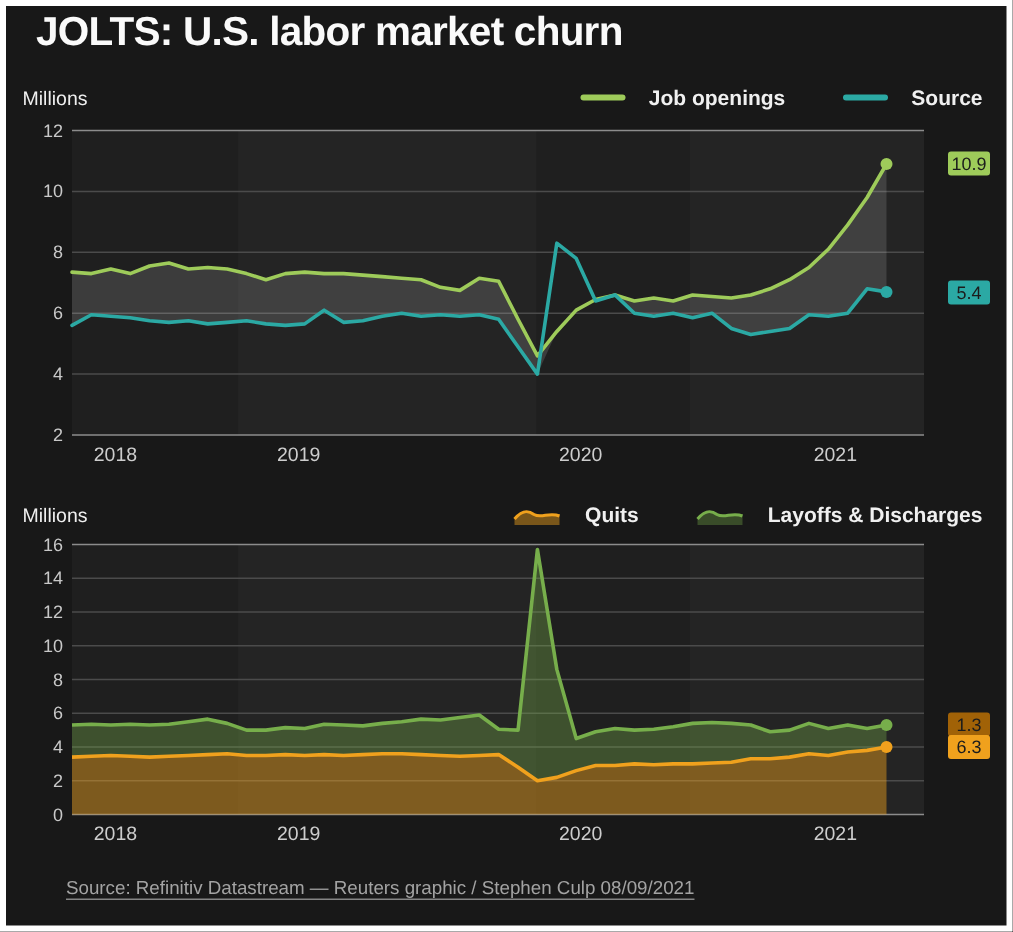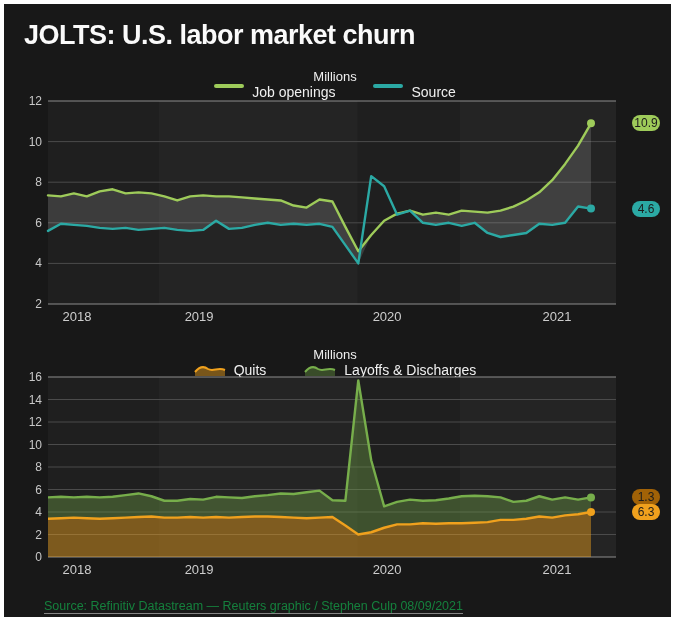--- a/index.html
+++ b/index.html
@@ -1,32 +1,32 @@
 <!DOCTYPE html>
 <html><head>
 <meta charset="utf-8">
 <style>
   html,body{margin:0;padding:0;background:#ffffff;}
   .page{width:675px;height:621px;background:#ffffff;padding:4px;box-sizing:border-box;
         font-family:"Liberation Sans",sans-serif;}
-  .panel{width:100%;height:100%;background:#181818;box-sizing:border-box;padding-top:14px;overflow:hidden;}
+  .panel{width:100%;height:100%;background:#181818;box-sizing:border-box;overflow:hidden;}
   .title{color:#fafafa;font-size:27px;font-weight:bold;letter-spacing:-0.5px;margin:2px 0 0 20px;}
-  .chart-head{display:flex;align-items:center;justify-content:space-between;margin:18px 16px 2px 11px;height:20px;flex-direction:column;}
+  .chart-head{display:flex;align-items:center;justify-content:space-between;margin:18px 16px 2px 11px;height:20px;}
   .chart-head.second{margin-top:20px;}
   .millions{color:#efefef;font-size:13px;}
   .legend{display:flex;align-items:center;gap:38px;}
-  .legend-item{display:flex;gap:8px;color:#f0f0f0;font-size:14px;}
+  .legend-item{display:flex;align-items:center;gap:16px;color:#f0f0f0;font-size:14px;font-weight:bold;}
   .line-swatch{width:30px;height:3.5px;border-radius:2px;background:#888;}
   .area-swatch{display:block;}
   .chart-body{position:relative;margin-left:8px;}
   .chart-body svg.plot{display:block;}
   svg text{font-family:"Liberation Sans",sans-serif;}
   .badge{position:absolute;left:620px;width:28px;height:16px;line-height:16px;text-align:center;
-         font-size:12px;color:#1c1c1c;border-radius:8px;}
-  .source{color:#15803d;font-size:12.5px;margin:18px 0 0 40px;text-decoration:underline;
+         font-size:12px;color:#1c1c1c;border-radius:2px;}
+  .source{color:#a3a3a3;font-size:12.5px;margin:18px 0 0 40px;text-decoration:underline;
           text-decoration-color:rgba(170,170,170,0.75);text-underline-offset:3px;}
 </style>
 </head>
 <body>
 
 <div class="page">
   <div class="panel">
 
     <div class="title">JOLTS: U.S. labor market churn</div>
 
@@ -64,21 +64,21 @@
           <text x="187.08800000000002" y="230" text-anchor="middle" fill="#cdcdcd" font-size="13px">2019</text>
           <text x="375.096" y="230" text-anchor="middle" fill="#cdcdcd" font-size="13px">2020</text>
           <text x="544.928" y="230" text-anchor="middle" fill="#cdcdcd" font-size="13px">2021</text>
           <polygon points="36,104.39500000000001 48.92857142857143,105.41000000000001 61.857142857142854,102.365 74.78571428571428,105.41000000000001 87.71428571428571,100.33500000000001 100.64285714285714,98.30499999999999 113.57142857142857,102.365 126.5,101.35000000000001 139.42857142857142,102.365 152.35714285714283,105.41000000000001 165.28571428571428,109.47000000000001 178.21428571428572,105.41000000000001 191.14285714285714,104.39500000000001 204.07142857142858,105.41000000000001 217,105.41000000000001 229.92857142857144,106.425 242.85714285714283,107.44 255.78571428571428,108.455 268.71428571428567,109.47000000000001 281.6428571428571,114.545 294.57142857142856,116.575 307.5,108.455 320.42857142857144,110.485 333.3571428571429,135.86 346.2857142857143,160.22 359.2142857142857,143.98 372.14285714285717,129.77 385.0714285714286,122.66499999999999 398,119.62 410.92857142857144,123.67999999999999 423.8571428571429,121.65 436.78571428571433,123.67999999999999 449.71428571428567,119.62 462.6428571428571,120.635 475.57142857142856,121.65 488.5,119.62 501.4285714285714,115.56 514.3571428571429,109.47000000000001 527.2857142857142,101.35000000000001 540.2142857142858,89.17 553.1428571428571,72.92999999999998 566.0714285714286,54.65999999999998 579,32.32999999999999 579,117.59 566.0714285714286,115.56 553.1428571428571,131.8 540.2142857142858,133.82999999999998 527.2857142857142,132.815 514.3571428571429,141.95000000000002 501.4285714285714,143.98 488.5,146.01000000000002 475.57142857142856,141.95000000000002 462.6428571428571,131.8 449.71428571428567,134.845 436.78571428571433,131.8 423.8571428571429,133.82999999999998 410.92857142857144,131.8 398,119.62 385.0714285714286,123.67999999999999 372.14285714285717,129.77 359.2142857142857,143.98 346.2857142857143,172.4 333.3571428571429,154.13 320.42857142857144,135.86 307.5,132.815 294.57142857142856,133.82999999999998 281.6428571428571,132.815 268.71428571428567,133.82999999999998 255.78571428571428,131.8 242.85714285714283,133.82999999999998 229.92857142857144,136.875 217,137.89 204.07142857142858,129.77 191.14285714285714,138.905 178.21428571428572,139.92000000000002 165.28571428571428,138.905 152.35714285714283,136.875 139.42857142857142,137.89 126.5,138.905 113.57142857142857,136.875 100.64285714285714,137.89 87.71428571428571,136.875 74.78571428571428,134.845 61.857142857142854,133.82999999999998 48.92857142857143,132.815 36,139.92000000000002" fill="rgba(255,255,255,0.13)"></polygon>
           <polyline points="36,104.39500000000001 48.92857142857143,105.41000000000001 61.857142857142854,102.365 74.78571428571428,105.41000000000001 87.71428571428571,100.33500000000001 100.64285714285714,98.30499999999999 113.57142857142857,102.365 126.5,101.35000000000001 139.42857142857142,102.365 152.35714285714283,105.41000000000001 165.28571428571428,109.47000000000001 178.21428571428572,105.41000000000001 191.14285714285714,104.39500000000001 204.07142857142858,105.41000000000001 217,105.41000000000001 229.92857142857144,106.425 242.85714285714283,107.44 255.78571428571428,108.455 268.71428571428567,109.47000000000001 281.6428571428571,114.545 294.57142857142856,116.575 307.5,108.455 320.42857142857144,110.485 333.3571428571429,135.86 346.2857142857143,160.22 359.2142857142857,143.98 372.14285714285717,129.77 385.0714285714286,122.66499999999999 398,119.62 410.92857142857144,123.67999999999999 423.8571428571429,121.65 436.78571428571433,123.67999999999999 449.71428571428567,119.62 462.6428571428571,120.635 475.57142857142856,121.65 488.5,119.62 501.4285714285714,115.56 514.3571428571429,109.47000000000001 527.2857142857142,101.35000000000001 540.2142857142858,89.17 553.1428571428571,72.92999999999998 566.0714285714286,54.65999999999998 579,32.32999999999999" fill="none" stroke="#9ecb5a" stroke-width="2.4" stroke-linejoin="round" stroke-linecap="round"></polyline>
           <circle cx="579" cy="32.32999999999999" r="4" fill="#9ecb5a"></circle>
           <polyline points="36,139.92000000000002 48.92857142857143,132.815 61.857142857142854,133.82999999999998 74.78571428571428,134.845 87.71428571428571,136.875 100.64285714285714,137.89 113.57142857142857,136.875 126.5,138.905 139.42857142857142,137.89 152.35714285714283,136.875 165.28571428571428,138.905 178.21428571428572,139.92000000000002 191.14285714285714,138.905 204.07142857142858,129.77 217,137.89 229.92857142857144,136.875 242.85714285714283,133.82999999999998 255.78571428571428,131.8 268.71428571428567,133.82999999999998 281.6428571428571,132.815 294.57142857142856,133.82999999999998 307.5,132.815 320.42857142857144,135.86 333.3571428571429,154.13 346.2857142857143,172.4 359.2142857142857,85.10999999999999 372.14285714285717,95.26 385.0714285714286,123.67999999999999 398,119.62 410.92857142857144,131.8 423.8571428571429,133.82999999999998 436.78571428571433,131.8 449.71428571428567,134.845 462.6428571428571,131.8 475.57142857142856,141.95000000000002 488.5,146.01000000000002 501.4285714285714,143.98 514.3571428571429,141.95000000000002 527.2857142857142,132.815 540.2142857142858,133.82999999999998 553.1428571428571,131.8 566.0714285714286,115.56 579,117.59" fill="none" stroke="#2ba9a4" stroke-width="2.4" stroke-linejoin="round" stroke-linecap="round"></polyline>
           <circle cx="579" cy="117.59" r="4" fill="#2ba9a4"></circle>
         </svg>
       <div class="badge" id="badge-0-0" style="top: 24.33px; background: rgb(158, 203, 90); color: rgb(28, 28, 28);">10.9</div>
-      <div class="badge" id="badge-0-1" style="top: 109.59px; background: rgb(43, 169, 164); color: rgb(28, 28, 28);">4.6</div>
+      <div class="badge" id="badge-0-1" style="top: 109.59px; background: rgb(43, 169, 164); color: rgb(28, 28, 28);">5.4</div>
     </div>
 
     <div class="chart-head second">
       <span class="millions">Millions</span>
       <div class="legend">
         <div class="legend-item">
           <svg class="area-swatch" width="32" height="15" viewBox="0 0 32 15">
             <path class="js-swfill" d="M1,10 C6,4 10,4 14,7 C19,10 24,5 31,8 L31,14 L1,14 Z" fill="rgba(240,161,29,0.45)"></path>
             <path class="js-swline" fill="none" stroke-width="2" d="M1,10 C6,4 10,4 14,7 C19,10 24,5 31,8" stroke="#f0a11d"></path>
           </svg>

